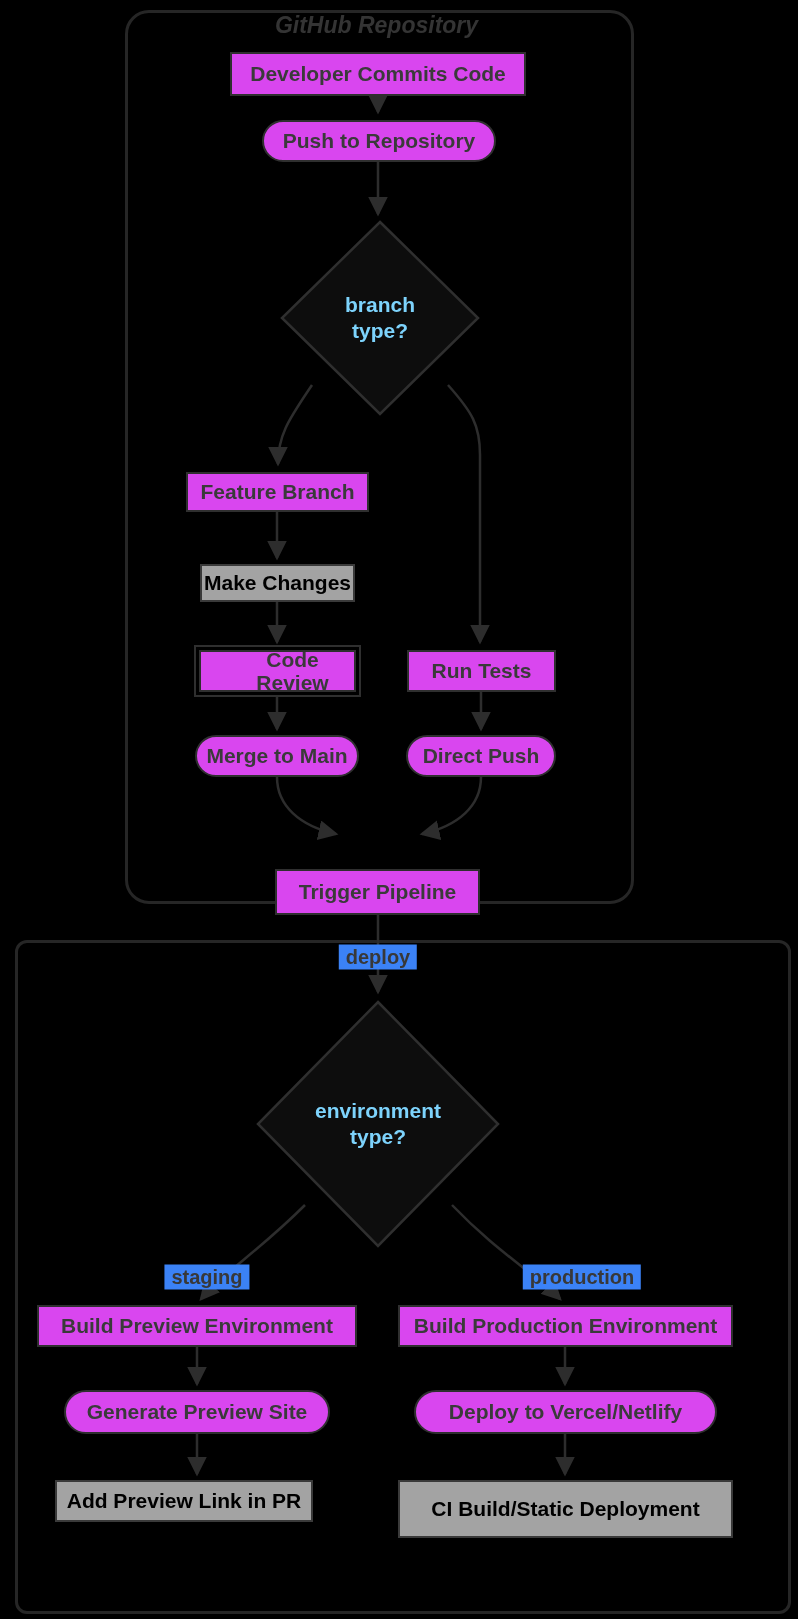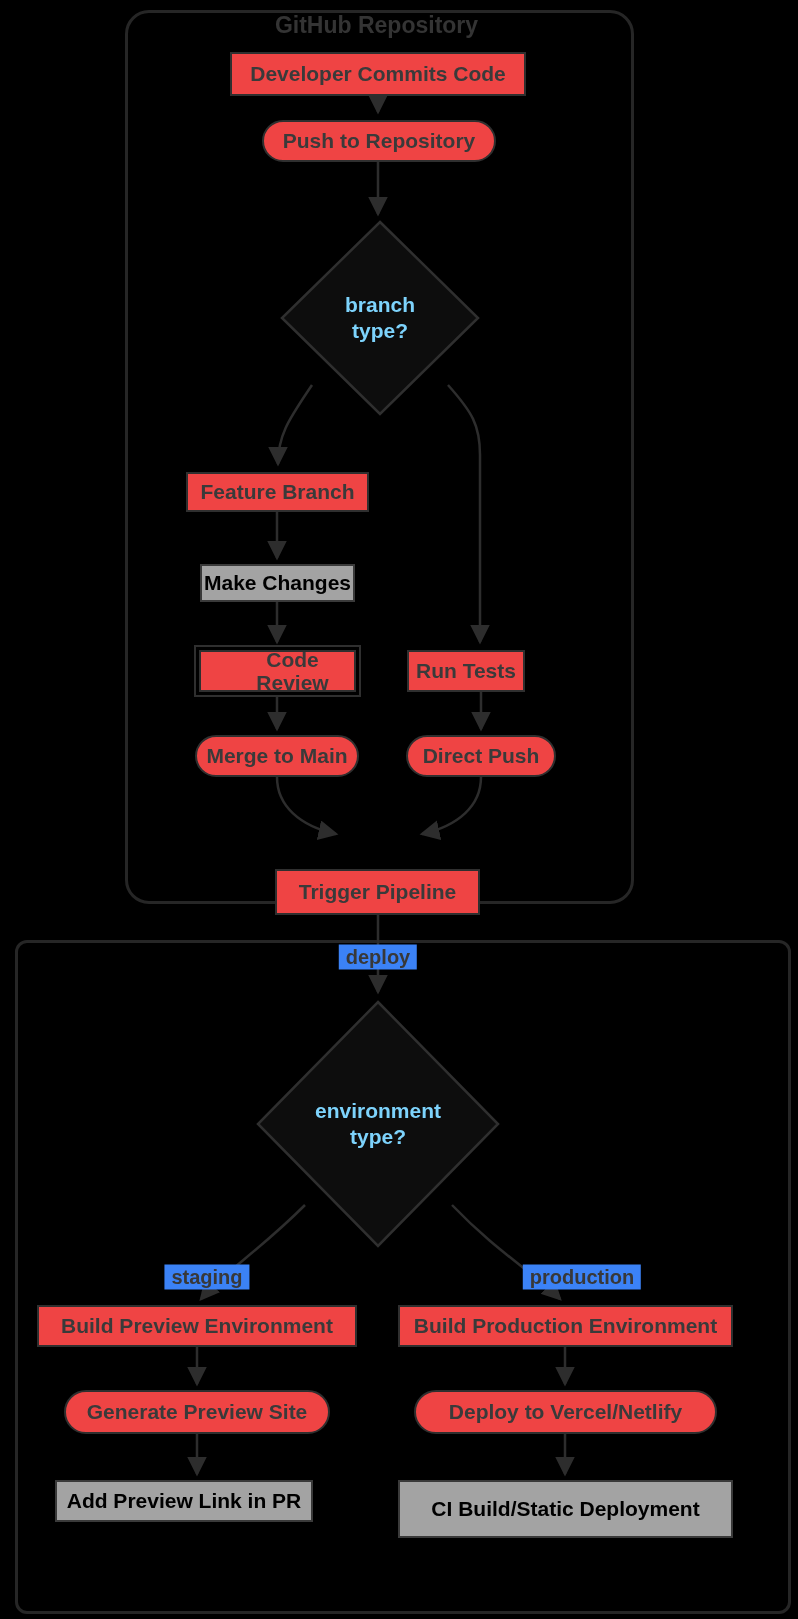--- a/index.html
+++ b/index.html
@@ -11,31 +11,31 @@
   .stage{position:relative;width:798px;height:1619px;background:#000;}
 
   
   .container{
     position:absolute;border:3px solid #262626;background:transparent;z-index:1;
   }
   .container.round{border-radius:24px;}
   .container.square{border-radius:12px;}
   .container-title{
     position:absolute;left:0;right:0;top:10px;text-align:center;
-    color:#343434;font-size:23px;font-weight:700;z-index:4;
+    color:#343434;font-size:23px;font-weight:700;z-index:4;font-style:italic;
   }
 
   
   svg.edges{position:absolute;left:0;top:0;z-index:2;}
 
   
   .node{
     position:absolute;display:flex;align-items:center;justify-content:center;
     box-sizing:border-box;text-align:center;
-    background:#ef4444;border:2.5px solid #2f2f2f;color:#3a3a3a;
+    background:#d946ef;border:2.5px solid #2f2f2f;color:#3a3a3a;
     font-size:21px;font-weight:600;line-height:1.1;z-index:3;
   }
   .stadium{border-radius:22px;}
   .double{outline:2px solid #2f2f2f;outline-offset:3px;padding-left:30px;}
   .filled{background:#a3a3a3;color:#000;border-color:#3a3a3a;}
   .diamond-label{
     position:absolute;display:flex;align-items:center;justify-content:center;
     text-align:center;color:#7dd3fc;font-size:21px;font-weight:600;line-height:1.25;
     z-index:3;background:transparent;border:none;
   }
@@ -94,21 +94,21 @@
   <div class="diamond-label" style="left:282px;top:222px;width:196px;height:192px;">
     <span class="inner" style="width:95px;">branch type?</span>
   </div>
 
   <div class="node" style="left:186px;top:472px;width:183px;height:40px;">Feature Branch</div>
 
   <div class="node filled" style="left:200px;top:564px;width:155px;height:38px;">Make Changes</div>
 
   <div class="node double" style="left:199px;top:650px;width:157px;height:42px;">Code Review</div>
 
-  <div class="node" style="left:407px;top:650px;width:118px;height:42px;">Run Tests</div>
+  <div class="node" style="left:407px;top:650px;width:149px;height:42px;">Run Tests</div>
 
   <div class="node stadium" style="left:195px;top:735px;width:164px;height:42px;">Merge to Main</div>
 
   <div class="node stadium" style="left:406px;top:735px;width:150px;height:42px;">Direct Push</div>
 
   <div class="node" style="left:275px;top:869px;width:205px;height:46px;">Trigger Pipeline</div>
 
   <div class="edge-label" style="left:378px;top:957px;">deploy</div>
   <div class="edge-label" style="left:207px;top:1277px;">staging</div>
   <div class="edge-label" style="left:582px;top:1277px;">production</div>

